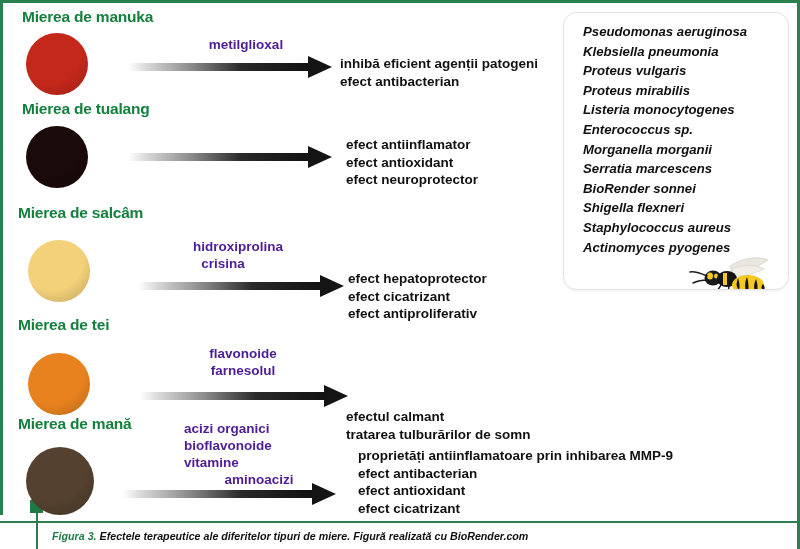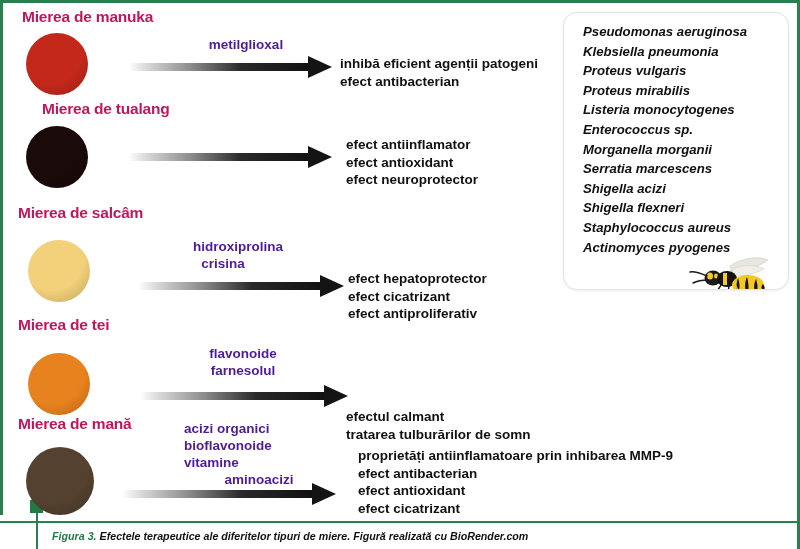--- a/index.html
+++ b/index.html
@@ -25,21 +25,21 @@
   .frame-bottom-rule { position:absolute; left:0; top:521px; width:800px; height:1.5px; background:#2a7f4f; }
 
   .caption-tick-v { position:absolute; left:36px; top:505px; width:2px; height:44px; background:#2a7f4f; }
   .caption-marker { position:absolute; left:30px; top:500px; width:13px; height:13px; background:#1f7a45; }
 
   .honey-block { position: absolute; }
   .honey-title {
     position: absolute;
     font-size: 15.5px;
     font-weight: bold;
-    color: #be185d;
+    color: #15803d;
     letter-spacing: -0.2px;
     white-space: nowrap;
   }
   .honey-circle {
     position: absolute;
     border-radius: 50%;
     width: 62px;
     height: 62px;
   }
 
@@ -143,21 +143,21 @@
       <div class="head" style="left:180px;"></div>
     </div>
 
     <div class="effects" style="left:340px; top:55px;">
       <div>inhibă eficient agenții patogeni</div>
       <div>efect antibacterian</div>
     </div>
   </div>
 
   <div class="honey-block">
-    <div class="honey-title" style="left:22px; top:100px;margin-left:20px;">Mierea de tualang</div>
+    <div class="honey-title" style="left:22px; top:100px;">Mierea de tualang</div>
     <div class="honey-circle" style="left: 26px; top: 126px; background: radial-gradient(circle at 38% 30%, rgb(26, 10, 9) 0%, rgb(26, 10, 9) 55%, rgba(0, 0, 0, 0.22) 100%), rgb(26, 10, 9);"></div>
 
     <div class="arrow" style="left:128px; top:146px; width:204px;">
       <div class="shaft" style="width:182px;"></div>
       <div class="head" style="left:180px;"></div>
     </div>
 
     <div class="effects" style="left:346px; top:136px;">
       <div>efect antiinflamator</div>
       <div>efect antioxidant</div>
@@ -227,21 +227,21 @@
   <div id="bacteria-panel">
     <div id="bacteria-list">
       <div>Pseudomonas aeruginosa</div>
       <div>Klebsiella pneumonia</div>
       <div>Proteus vulgaris</div>
       <div>Proteus mirabilis</div>
       <div>Listeria monocytogenes</div>
       <div>Enterococcus sp.</div>
       <div>Morganella morganii</div>
       <div>Serratia marcescens</div>
-      <div>Shigella acizi</div>
+      <div>BioRender sonnei</div>
       <div>Shigella flexneri</div>
       <div>Staphylococcus aureus</div>
       <div>Actinomyces pyogenes</div>
     </div>
 
     <svg id="wasp" viewBox="0 0 184 92">
 
       <path d="M96 20 C120 2 158 0 172 8 C156 20 124 32 100 34 Z" fill="#e9e6df" stroke="#c9c5bb" stroke-width="1"></path>
       <path d="M100 26 C124 16 152 18 164 26 C146 36 118 42 102 40 Z" fill="#f1eee8" stroke="#cdc9c0" stroke-width="1"></path>
 

